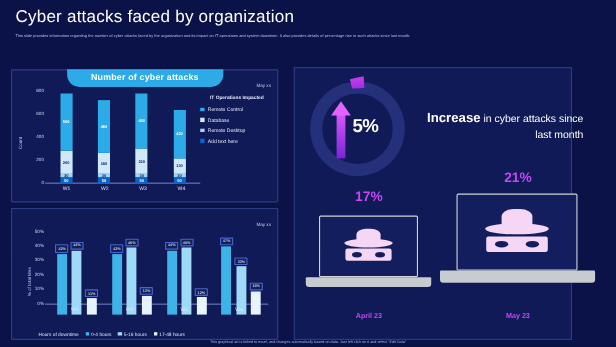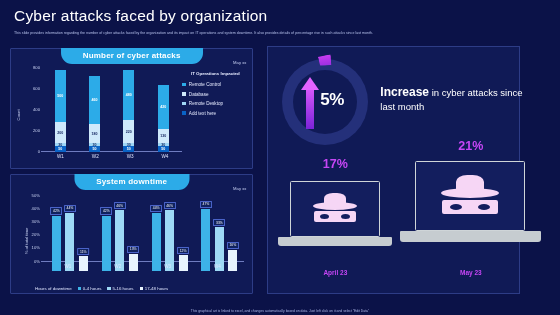--- a/index.html
+++ b/index.html
@@ -31,21 +31,21 @@
     color: #b9c4ee;
     font-size: 3.5px;
     line-height: 6px;
     margin-top: 5px;
     letter-spacing: .05px;
     white-space: nowrap;
   }
   
   .body {
     position: absolute;
-    top: 46px; left: 0;
+    top: 61px; left: 0;
     width: 528px; height: 252px;
     display: flex;
     gap: 4px;
   }
   .left-col {
     width: 277px;
     padding: 2px 6px 4px 10px;
     display: flex;
     flex-direction: column;
     gap: 5px;
@@ -270,20 +270,21 @@
     font-weight: bold;
     letter-spacing: -.5px;
   }
   .increase-text {
     position: absolute;
     left: 112px; top: 38px;
     width: 150px;
     color: #ffffff;
     font-size: 9.5px;
     line-height: 14px;
+    text-align: right;
   }
   .increase-text b { font-size: 12px; font-weight: bold; }
   
   .laptop-block { position: absolute; }
   .laptop-pct {
     position: absolute;
     left: 50%;
     transform: translateX(-50%);
     top: 0;
     color: #c646f5;
@@ -455,21 +456,20 @@
                 <div class="legend1-row">
                   <div class="legend1-swatch" style="background: rgb(10, 99, 198);"></div>
                   <div class="legend1-label">Add text here</div>
                 </div>
               </div>
           </div>
         </div>
       </div>
 
       <div class="card">
-        <div class="card-pill">System downtime</div>
         <div class="card-date">May xx</div>
         <div class="plot">
           <div class="ylabel">% of total time</div>
           <div id="c2-yticks">
               <div class="ytick" style="top: 72px;">0%</div>
               <div class="ytick" style="top: 58.8px;">10%</div>
               <div class="ytick" style="top: 45.6px;">20%</div>
               <div class="ytick" style="top: 32.4px;">30%</div>
               <div class="ytick" style="top: 19.2px;">40%</div>
               <div class="ytick" style="top: 6px;">50%</div>

